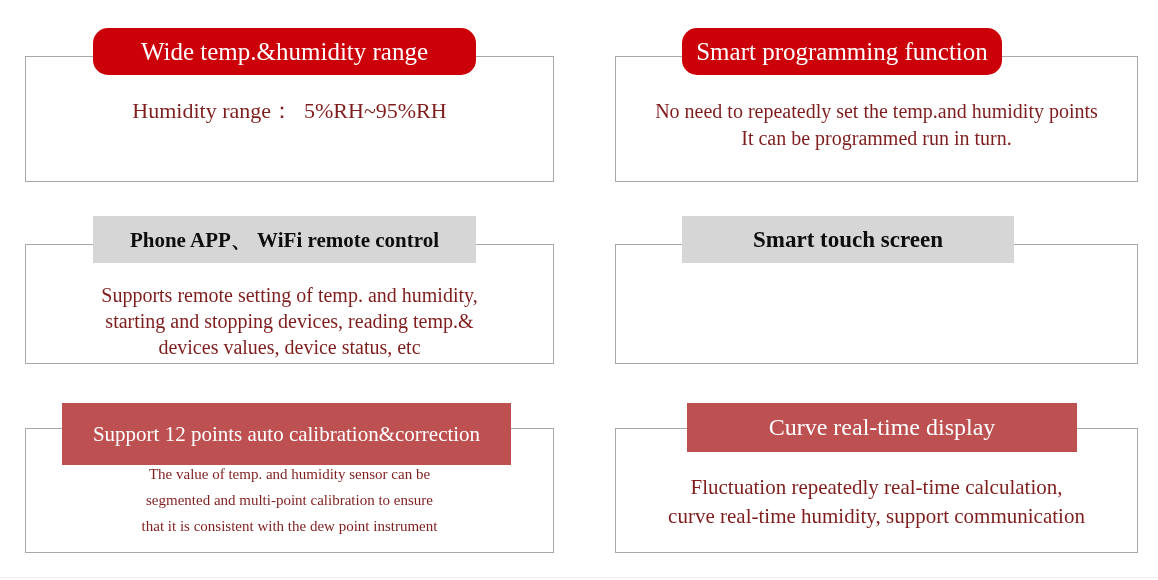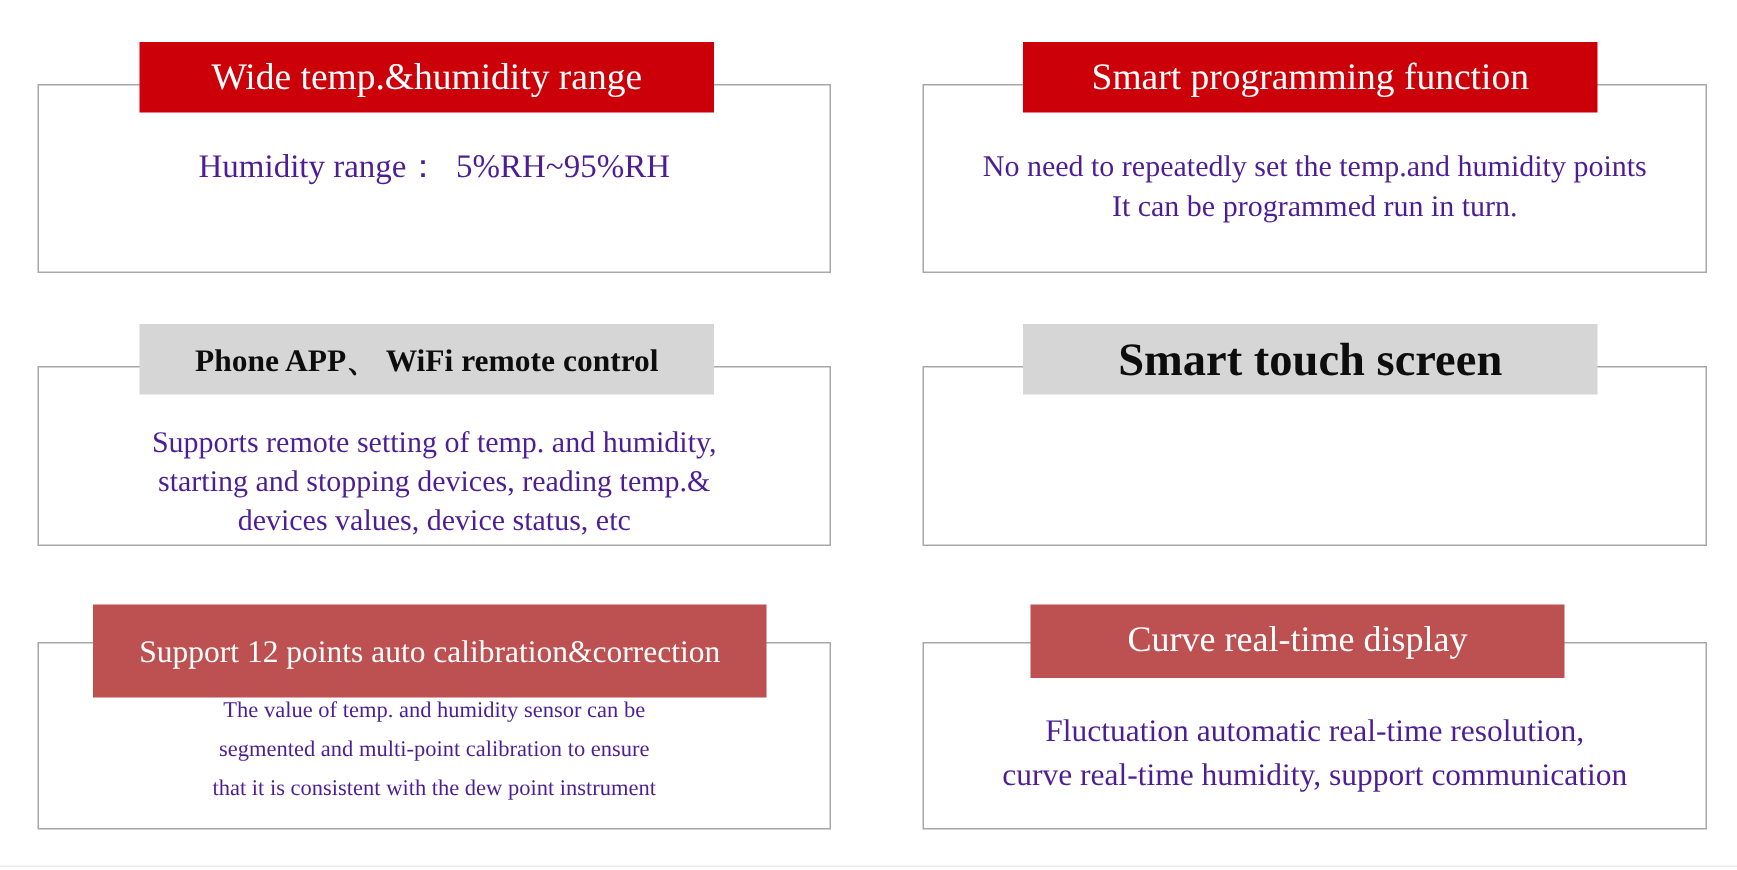--- a/index.html
+++ b/index.html
@@ -39,68 +39,69 @@
     align-items: center;
     justify-content: center;
     text-align: center;
     white-space: nowrap;
     z-index: 3;
   }
 
   .banner-red {
     background: #cc0008;
     color: #ffffff;
+    border-radius: 15px;
   }
   .banner-gray {
     background: #d6d6d6;
     color: #0d0d0d;
     font-weight: bold;
   }
   .banner-brick {
     background: #bd5050;
     color: #ffffff;
   }
 
   .card-body {
     position: absolute;
     box-sizing: border-box;
     text-align: center;
-    color: #4c1d95;
+    color: #7f1d1d;
     z-index: 2;
   }
   .card-body .line {
     display: block;
     white-space: pre;
   }
 
   
   #card-temp-range       { left: 25px;  top: 56px;  width: 529px; height: 126px; }
   #banner-temp-range     { left: 93px;  top: 28px;  width: 383px; height: 47px;  font-size: 25px; }
   #body-temp-range       { left: 26px;  top: 96px;  width: 527px; font-size: 22px; line-height: 30px; }
 
   #card-smart-prog       { left: 615px; top: 56px;  width: 523px; height: 126px; }
-  #banner-smart-prog     { left: 682px; top: 28px;  width: 383px; height: 47px;  font-size: 25px; }
+  #banner-smart-prog     { left: 682px; top: 28px;  width: 320px; height: 47px;  font-size: 25px; }
   #body-smart-prog       { left: 616px; top: 98px;  width: 521px; font-size: 20px; line-height: 27px; }
 
   
   #card-remote           { left: 25px;  top: 244px; width: 529px; height: 120px; }
   #banner-remote         { left: 93px;  top: 216px; width: 383px; height: 47px;  font-size: 21px; }
   #body-remote           { left: 26px;  top: 282px; width: 527px; font-size: 20px; line-height: 26px; }
 
   #card-touch            { left: 615px; top: 244px; width: 523px; height: 120px; }
-  #banner-touch          { left: 682px; top: 216px; width: 383px; height: 47px;  font-size: 31px; }
+  #banner-touch          { left: 682px; top: 216px; width: 332px; height: 47px;  font-size: 23px; }
   #body-touch            { left: 616px; top: 278px; width: 521px; font-size: 20px; line-height: 26px; }
 
   
   #card-calibration      { left: 25px;  top: 428px; width: 529px; height: 125px; }
   #banner-calibration    { left: 62px;  top: 403px; width: 449px; height: 62px;  font-size: 21px; }
   #body-calibration      { left: 26px;  top: 461px; width: 527px; font-size: 15px; line-height: 26px; }
 
   #card-curve            { left: 615px; top: 428px; width: 523px; height: 125px; }
-  #banner-curve          { left: 687px; top: 403px; width: 356px; height: 49px;  font-size: 24px; }
+  #banner-curve          { left: 687px; top: 403px; width: 390px; height: 49px;  font-size: 24px; }
   #body-curve            { left: 616px; top: 473px; width: 521px; font-size: 21px; line-height: 29px; }
 
   
   #bottom-rule {
     position: absolute;
     left: 0;
     top: 577px;
     width: 1158px;
     height: 1px;
     background: #ececec;
@@ -139,18 +140,18 @@
   <div class="card-banner banner-brick" id="banner-calibration">Support 12 points auto calibration&amp;correction</div>
   <div class="card-body" id="body-calibration">
     <span class="line">The value of temp. and humidity sensor can be</span>
     <span class="line">segmented and multi-point calibration to ensure</span>
     <span class="line">that it is consistent with the dew point instrument</span>
   </div>
 
   <div class="card" id="card-curve"></div>
   <div class="card-banner banner-brick" id="banner-curve">Curve real-time display</div>
   <div class="card-body" id="body-curve">
-    <span class="line">Fluctuation automatic real-time resolution,</span>
+    <span class="line">Fluctuation repeatedly real-time calculation,</span>
     <span class="line">curve real-time humidity, support communication</span>
   </div>
 
   <div id="bottom-rule"></div>
 </div>
 
 </body></html>

